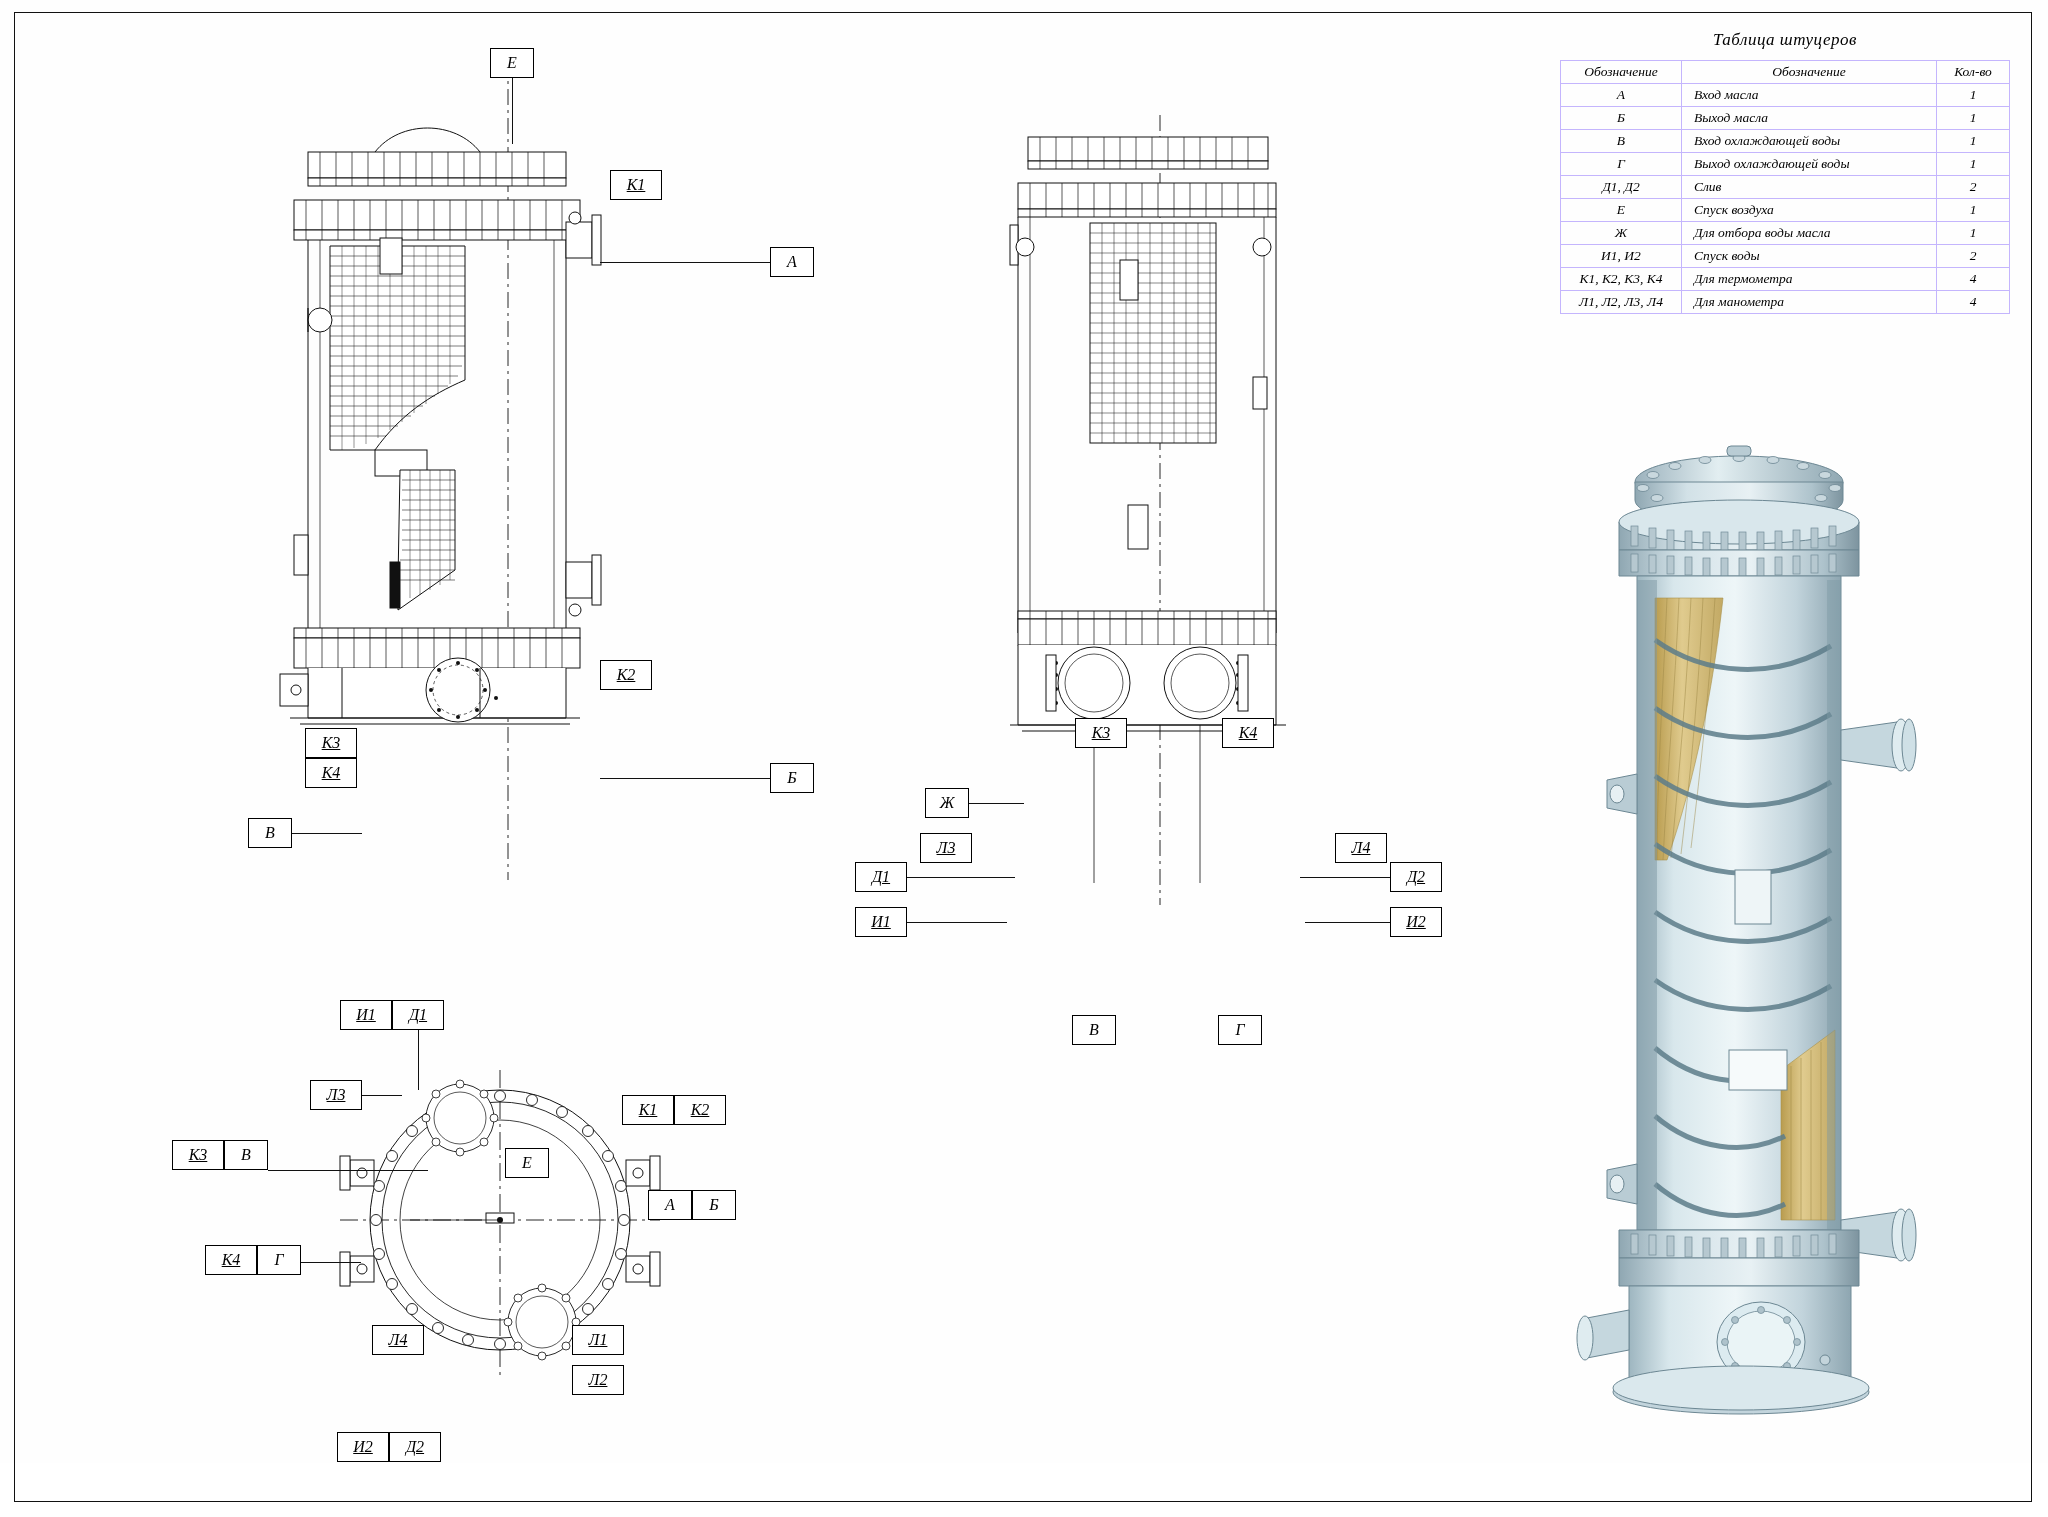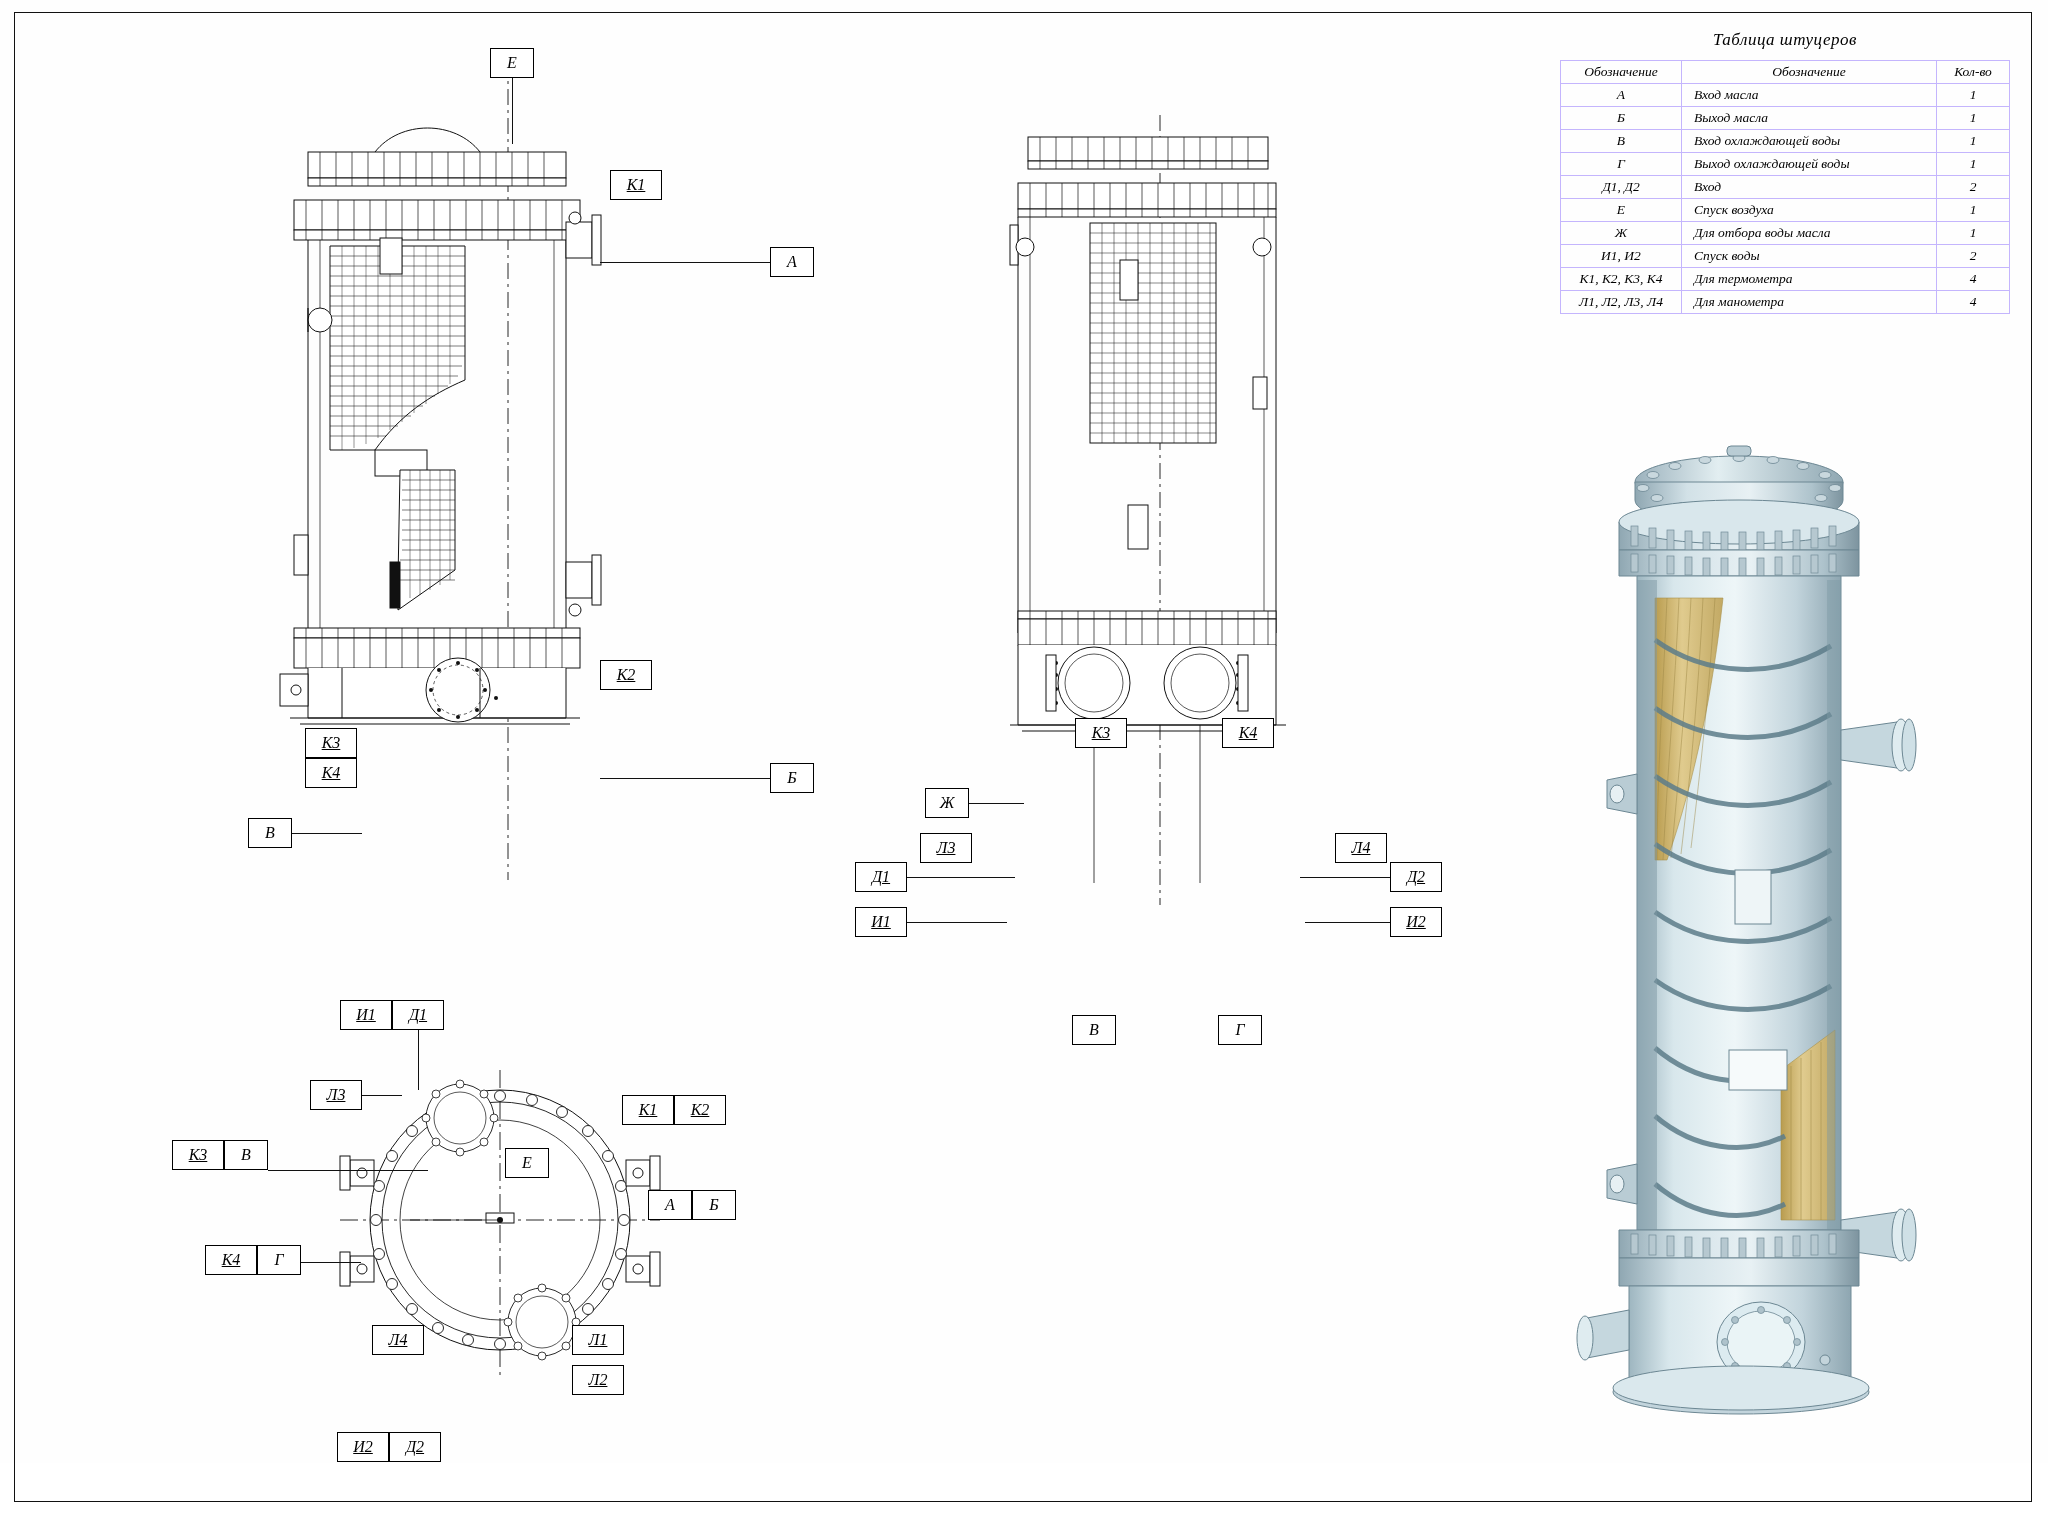--- a/index.html
+++ b/index.html
@@ -131,21 +131,21 @@
           <td class="c-name">Вход охлаждающей воды</td>
           <td class="c-qty">1</td>
         </tr>
         <tr>
           <td class="c-desig">Г</td>
           <td class="c-name">Выход охлаждающей воды</td>
           <td class="c-qty">1</td>
         </tr>
         <tr>
           <td class="c-desig">Д1, Д2</td>
-          <td class="c-name">Вход</td>
+          <td class="c-name">Слив</td>
           <td class="c-qty">2</td>
         </tr>
         <tr>
           <td class="c-desig">Е</td>
           <td class="c-name">Спуск воздуха</td>
           <td class="c-qty">1</td>
         </tr>
         <tr>
           <td class="c-desig">Ж</td>
           <td class="c-name">Для отбора воды масла</td>

